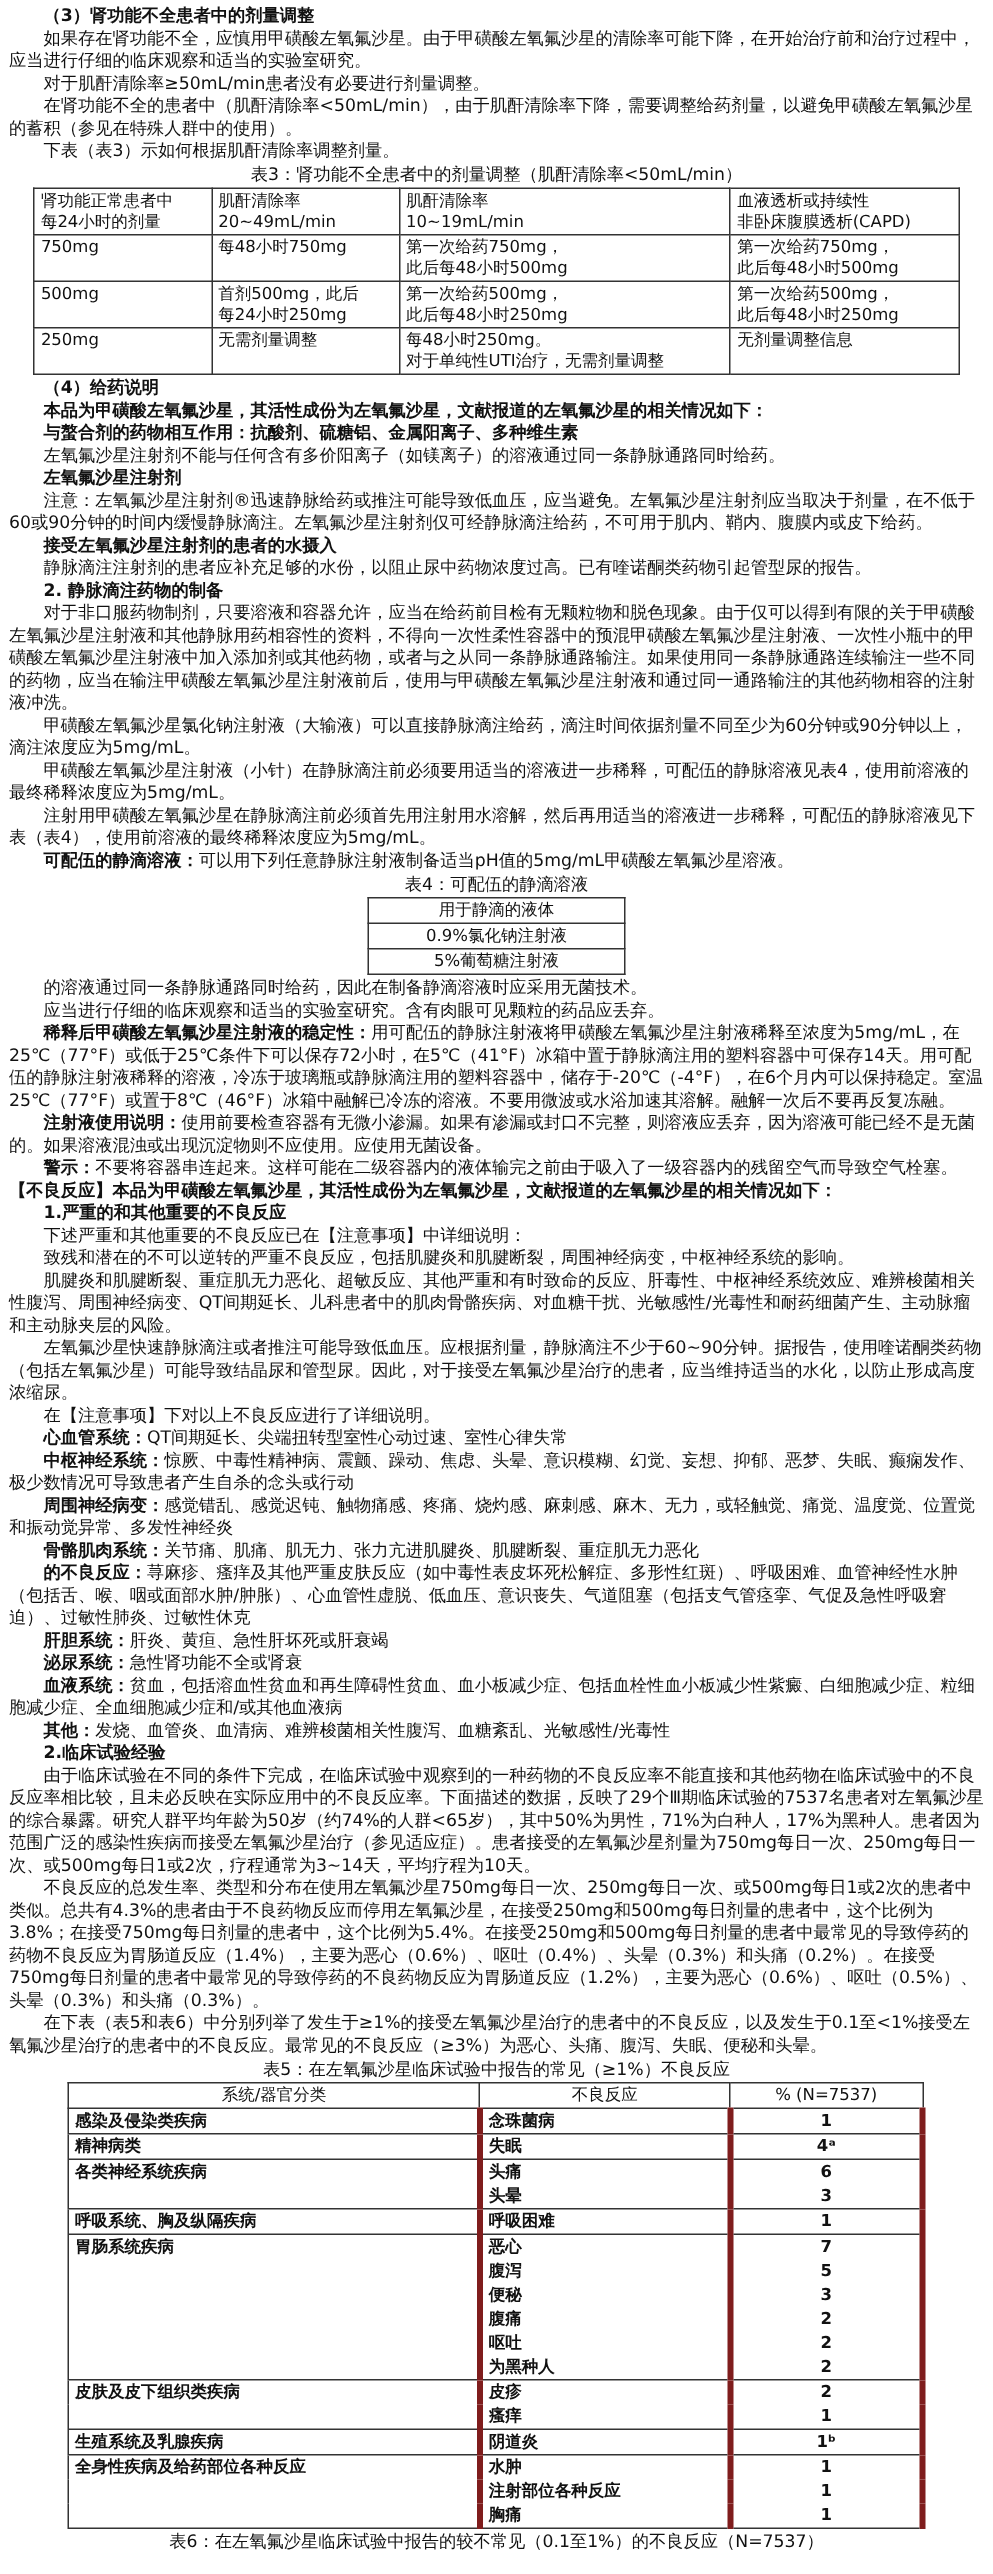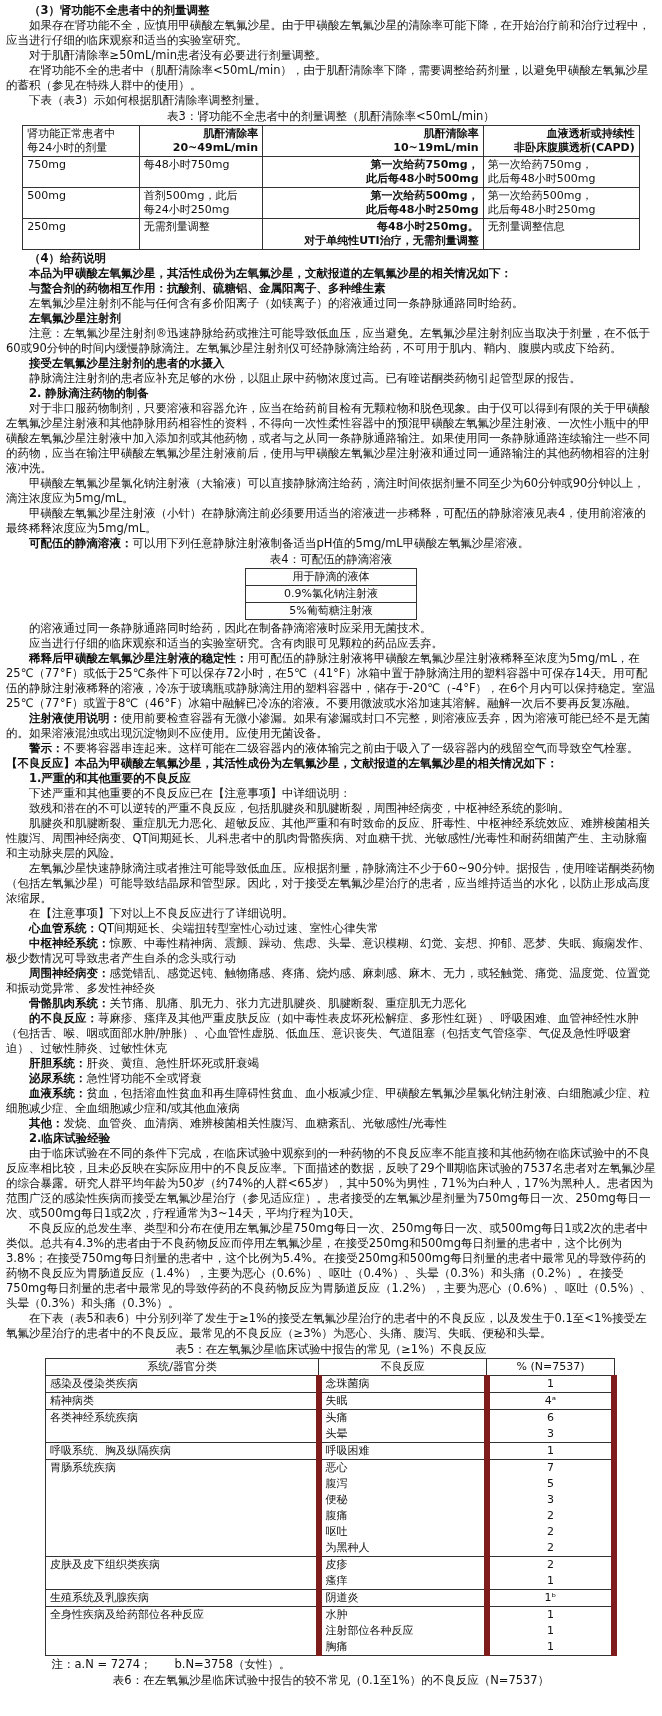--- a/index.html
+++ b/index.html
@@ -9,31 +9,31 @@
     font-size:11.5px;line-height:15px;color:#111;
   }
   p{margin:0;text-indent:2em;}
   p.flush{text-indent:0;}
   .bold{font-weight:bold;}
   .lead{font-weight:bold;}
   .cap{text-align:center;text-indent:0;margin:1px 0;}
   table{border-collapse:collapse;margin:1px auto;font-size:11px;line-height:14px;color:#111;}
   th,td{padding:1px 4px;vertical-align:top;font-weight:normal;}
   .pre{white-space:pre-line;}
-  .a-l{text-align:left;} .a-c{text-align:right;font-weight:bold;}
+  .a-l{text-align:left;} .a-c{text-align:left;}
   
   .t3{width:95%;}
   .t3 th,.t3 td{border:1px solid #333;}
   
   .t4{width:172px;}
   .t4 td{border:1px solid #333;text-align:center;}
   
   .t5{width:88%;border:1px solid #333;}
   .t5 th{border:1px solid #333;text-align:center;}
-  .t5 td{border-left:1px solid #333;border-right:6px solid #7f1d1d;}
+  .t5 td{border-left:1px solid #333;border-right:4px solid #7f1d1d;font-weight:bold;}
   .t5 tr.gs td{border-top:1px solid #333;}
   .t5 td.v{text-align:center;}
   .note{text-indent:0;margin-left:7%;}
 </style>
 </head>
 <body>
 
 <div class="doc">
 
   <p class="bold">（3）肾功能不全患者中的剂量调整</p>
@@ -87,20 +87,21 @@
   <p class="bold">与螯合剂的药物相互作用：抗酸剂、硫糖铝、金属阳离子、多种维生素</p>
   <p>左氧氟沙星注射剂不能与任何含有多价阳离子（如镁离子）的溶液通过同一条静脉通路同时给药。</p>
   <p class="bold">左氧氟沙星注射剂</p>
   <p>注意：左氧氟沙星注射剂®迅速静脉给药或推注可能导致低血压，应当避免。左氧氟沙星注射剂应当取决于剂量，在不低于60或90分钟的时间内缓慢静脉滴注。左氧氟沙星注射剂仅可经静脉滴注给药，不可用于肌内、鞘内、腹膜内或皮下给药。</p>
   <p class="bold">接受左氧氟沙星注射剂的患者的水摄入</p>
   <p>静脉滴注注射剂的患者应补充足够的水份，以阻止尿中药物浓度过高。已有喹诺酮类药物引起管型尿的报告。</p>
   <p class="bold">2. 静脉滴注药物的制备</p>
   <p>对于非口服药物制剂，只要溶液和容器允许，应当在给药前目检有无颗粒物和脱色现象。由于仅可以得到有限的关于甲磺酸左氧氟沙星注射液和其他静脉用药相容性的资料，不得向一次性柔性容器中的预混甲磺酸左氧氟沙星注射液、一次性小瓶中的甲磺酸左氧氟沙星注射液中加入添加剂或其他药物，或者与之从同一条静脉通路输注。如果使用同一条静脉通路连续输注一些不同的药物，应当在输注甲磺酸左氧氟沙星注射液前后，使用与甲磺酸左氧氟沙星注射液和通过同一通路输注的其他药物相容的注射液冲洗。</p>
   <p>甲磺酸左氧氟沙星氯化钠注射液（大输液）可以直接静脉滴注给药，滴注时间依据剂量不同至少为60分钟或90分钟以上，滴注浓度应为5mg/mL。</p>
   <p>甲磺酸左氧氟沙星注射液（小针）在静脉滴注前必须要用适当的溶液进一步稀释，可配伍的静脉溶液见表4，使用前溶液的最终稀释浓度应为5mg/mL。</p>
+  <p>注射用甲磺酸左氧氟沙星在静脉滴注前必须首先用注射用水溶解，然后再用适当的溶液进一步稀释，可配伍的静脉溶液见下表（表4），使用前溶液的最终稀释浓度应为5mg/mL。</p>
   <p>
     <b class="lead">可配伍的静滴溶液：</b><span>可以用下列任意静脉注射液制备适当pH值的5mg/mL甲磺酸左氧氟沙星溶液。</span>
   </p>
 
   <p class="cap">表4：可配伍的静滴溶液</p>
   <table class="t4">
     <tbody>
         <tr>
           <td>用于静滴的液体</td>
         </tr>
@@ -146,21 +147,21 @@
   <p>
     <b class="lead">的不良反应：</b><span>荨麻疹、瘙痒及其他严重皮肤反应（如中毒性表皮坏死松解症、多形性红斑）、呼吸困难、血管神经性水肿（包括舌、喉、咽或面部水肿/肿胀）、心血管性虚脱、低血压、意识丧失、气道阻塞（包括支气管痉挛、气促及急性呼吸窘迫）、过敏性肺炎、过敏性休克</span>
   </p>
   <p>
     <b class="lead">肝胆系统：</b><span>肝炎、黄疸、急性肝坏死或肝衰竭</span>
   </p>
   <p>
     <b class="lead">泌尿系统：</b><span>急性肾功能不全或肾衰</span>
   </p>
   <p>
-    <b class="lead">血液系统：</b><span>贫血，包括溶血性贫血和再生障碍性贫血、血小板减少症、甲磺酸左氧氟沙星氯化钠注射液、白细胞减少症、粒细胞减少症、全血细胞减少症和/或其他血液病</span>
+    <b class="lead">血液系统：</b><span>贫血，包括溶血性贫血和再生障碍性贫血、血小板减少症、包括血栓性血小板减少性紫癜、白细胞减少症、粒细胞减少症、全血细胞减少症和/或其他血液病</span>
   </p>
   <p>
     <b class="lead">其他：</b><span>发烧、血管炎、血清病、难辨梭菌相关性腹泻、血糖紊乱、光敏感性/光毒性</span>
   </p>
   <p class="bold">2.临床试验经验</p>
   <p>由于临床试验在不同的条件下完成，在临床试验中观察到的一种药物的不良反应率不能直接和其他药物在临床试验中的不良反应率相比较，且未必反映在实际应用中的不良反应率。下面描述的数据，反映了29个Ⅲ期临床试验的7537名患者对左氧氟沙星的综合暴露。研究人群平均年龄为50岁（约74%的人群&lt;65岁），其中50%为男性，71%为白种人，17%为黑种人。患者因为范围广泛的感染性疾病而接受左氧氟沙星治疗（参见适应症）。患者接受的左氧氟沙星剂量为750mg每日一次、250mg每日一次、或500mg每日1或2次，疗程通常为3~14天，平均疗程为10天。</p>
   <p>不良反应的总发生率、类型和分布在使用左氧氟沙星750mg每日一次、250mg每日一次、或500mg每日1或2次的患者中类似。总共有4.3%的患者由于不良药物反应而停用左氧氟沙星，在接受250mg和500mg每日剂量的患者中，这个比例为3.8%；在接受750mg每日剂量的患者中，这个比例为5.4%。在接受250mg和500mg每日剂量的患者中最常见的导致停药的药物不良反应为胃肠道反应（1.4%），主要为恶心（0.6%）、呕吐（0.4%）、头晕（0.3%）和头痛（0.2%）。在接受750mg每日剂量的患者中最常见的导致停药的不良药物反应为胃肠道反应（1.2%），主要为恶心（0.6%）、呕吐（0.5%）、头晕（0.3%）和头痛（0.3%）。</p>
   <p>在下表（表5和表6）中分别列举了发生于≥1%的接受左氧氟沙星治疗的患者中的不良反应，以及发生于0.1至&lt;1%接受左氧氟沙星治疗的患者中的不良反应。最常见的不良反应（≥3%）为恶心、头痛、腹泻、失眠、便秘和头晕。</p>
 
   <p class="cap">表5：在左氧氟沙星临床试验中报告的常见（≥1%）不良反应</p>
@@ -251,17 +252,16 @@
           <td>注射部位各种反应</td>
           <td class="v">1</td>
         </tr>
     <tr>
           <td></td>
           <td>胸痛</td>
           <td class="v">1</td>
         </tr>
   </tbody>
     </table>
-  <p class="note">注：a.N = 7274；　　b.N=3758（女性）。</p>
 
   <p class="cap">表6：在左氧氟沙星临床试验中报告的较不常见（0.1至1%）的不良反应（N=7537）</p>
 
 </div>
 
 </body></html>

